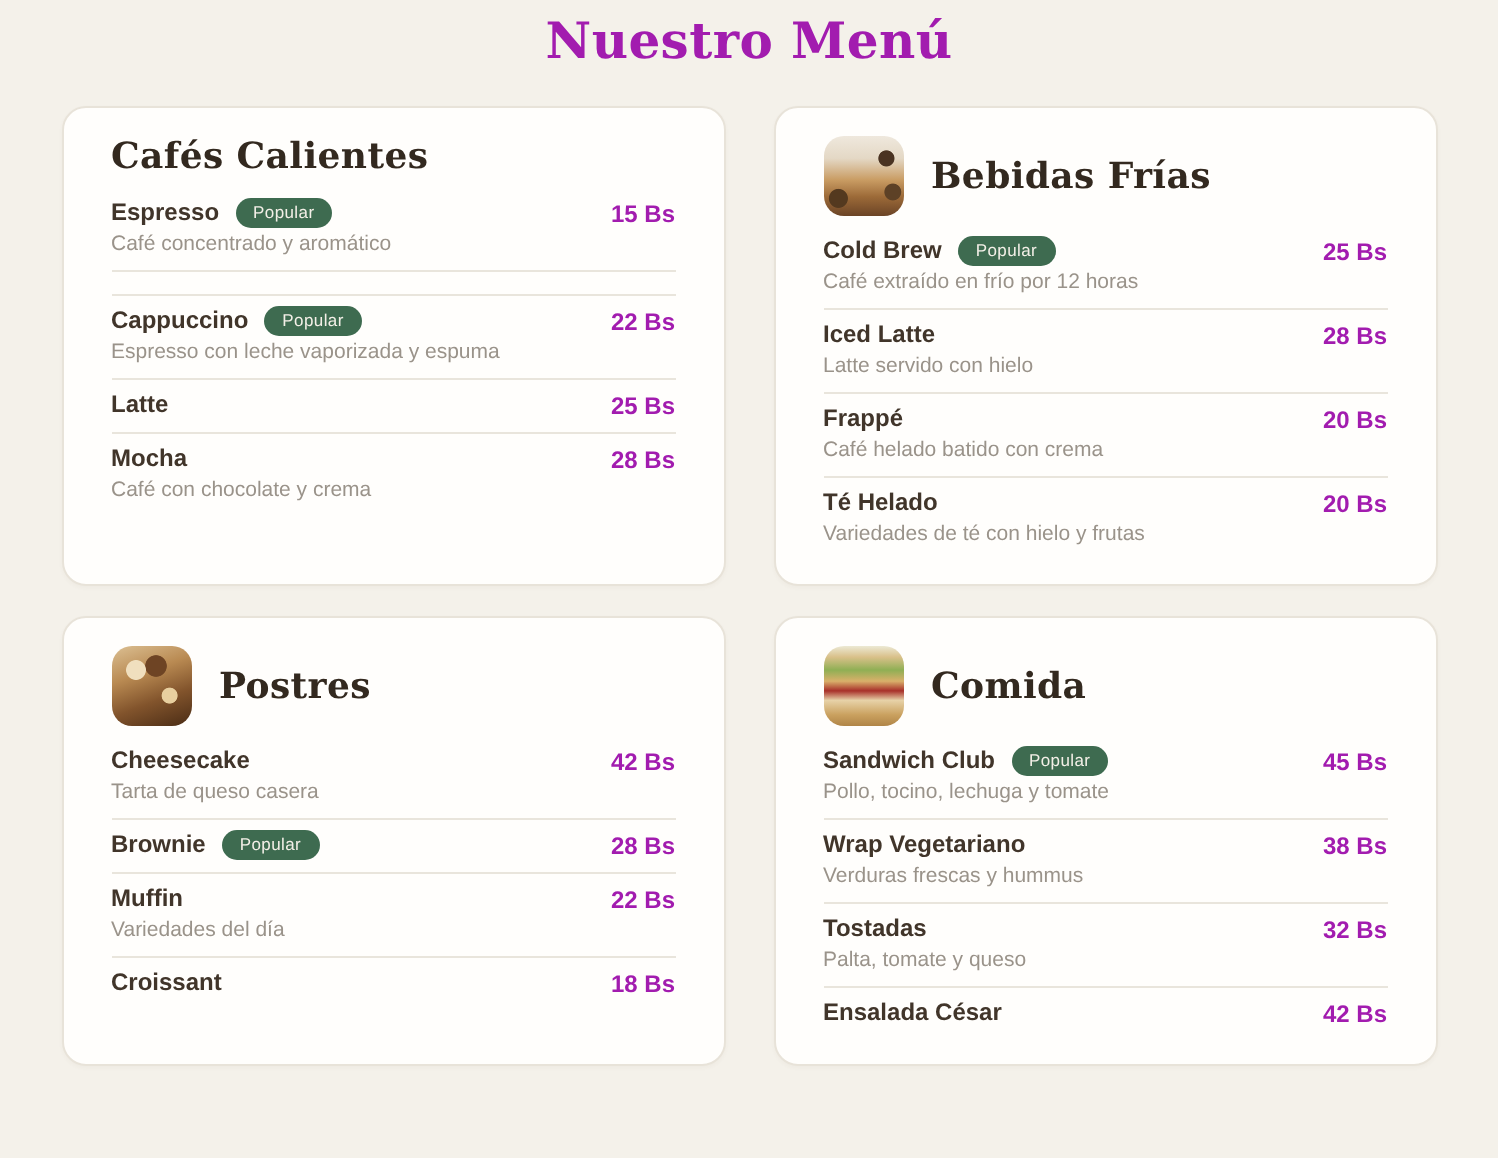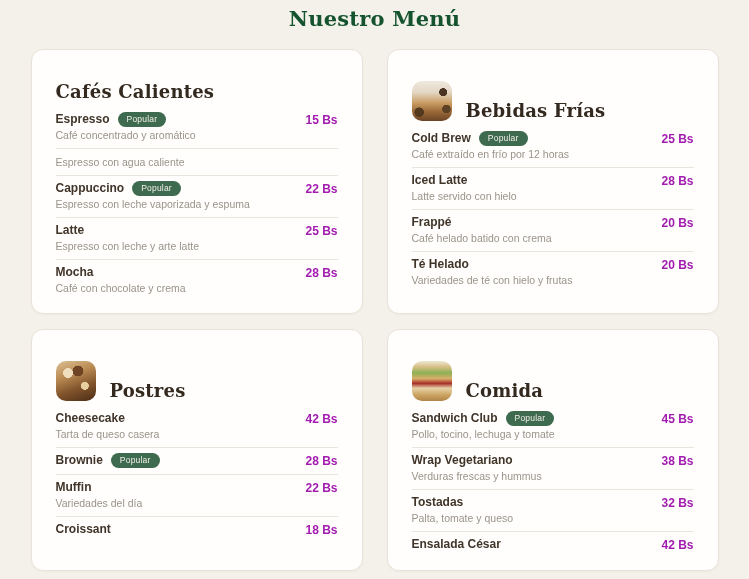--- a/index.html
+++ b/index.html
@@ -5,23 +5,23 @@
   * { margin: 0; padding: 0; box-sizing: border-box; }
   html, body { width: 749px; }
   body {
     background: #f4f1ea;
     font-family: "Liberation Sans", "DejaVu Sans", sans-serif;
     color: #3f3327;
   }
   .page-header { text-align: center; padding-top: 6px; }
   .page-title {
     font-family: "DejaVu Serif", "Liberation Serif", serif;
-    font-size: 21px;
+    font-size: 25px;
     font-weight: 700;
-    color: #14532d;
+    color: #a21caf;
     letter-spacing: 0.2px;
   }
   .page-subtitle {
     max-width: 362px;
     margin: 7px auto 0;
     font-size: 10.5px;
     line-height: 1.55;
     color: #8d8679;
   }
   .menu-grid {
@@ -34,24 +34,23 @@
   }
   .card {
     background: #fffefc;
     border: 1px solid #e8e3d9;
     border-radius: 12px;
     padding: 14px 24px 8px;
     box-shadow: 0 1px 2px rgba(90,75,55,0.04);
   }
   .card-head {
     display: flex;
-    align-items: flex-end;
+    align-items: center;
     gap: 14px;
     margin-bottom: 5px;
-    margin-top: 17px;
   }
   .card-title {
     font-family: "DejaVu Serif", "Liberation Serif", serif;
     font-size: 18px;
     font-weight: 700;
     color: #33291f;
     letter-spacing: 0.2px;
   }
   .thumb {
     width: 40px; height: 40px;
@@ -134,40 +133,38 @@
       <div class="item-top">
         <div class="item-left">
           <span class="item-name">Espresso</span>
           <span class="badge">Popular</span>
         </div>
         <span class="item-price">15 Bs</span>
       </div>
       <div class="item-desc">Café concentrado y aromático</div>
     </div>
     <div class="item">
-      <div class="item-desc">Espresso con agua caliente</div>
     </div>
     <div class="item">
       <div class="item-top">
         <div class="item-left">
           <span class="item-name">Cappuccino</span>
           <span class="badge">Popular</span>
         </div>
         <span class="item-price">22 Bs</span>
       </div>
       <div class="item-desc">Espresso con leche vaporizada y espuma</div>
     </div>
     <div class="item">
       <div class="item-top">
         <div class="item-left">
           <span class="item-name">Latte</span>
         </div>
         <span class="item-price">25 Bs</span>
       </div>
-      <div class="item-desc">Espresso con leche y arte latte</div>
     </div>
     <div class="item">
       <div class="item-top">
         <div class="item-left">
           <span class="item-name">Mocha</span>
         </div>
         <span class="item-price">28 Bs</span>
       </div>
       <div class="item-desc">Café con chocolate y crema</div>
     </div>

